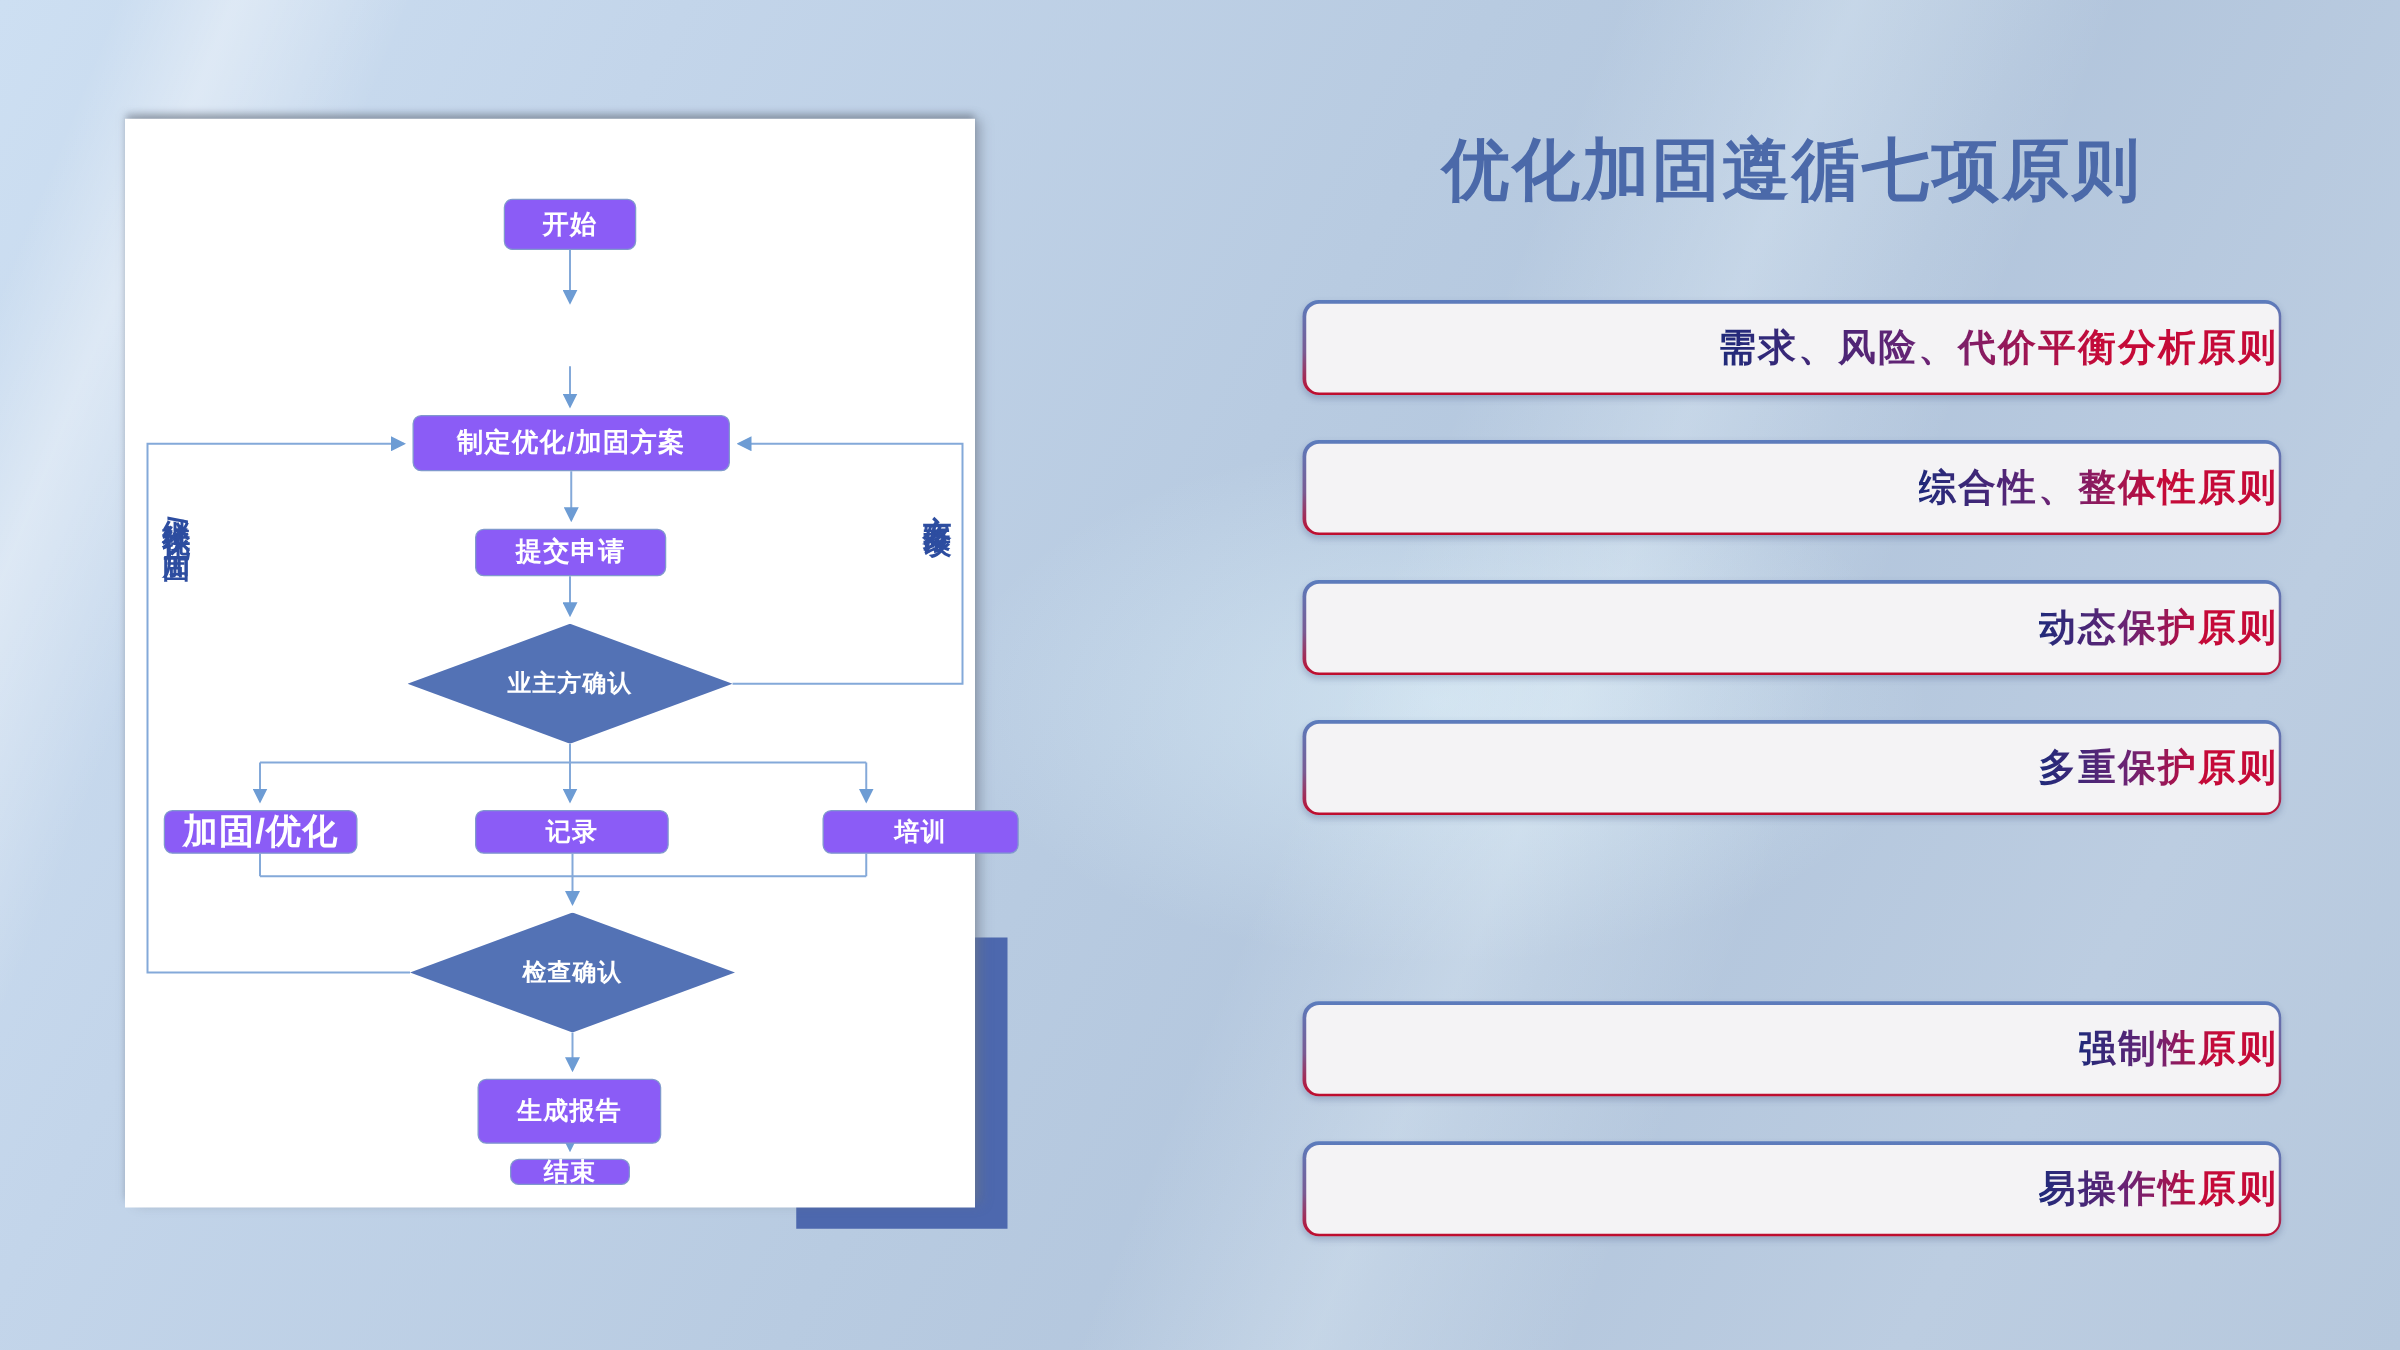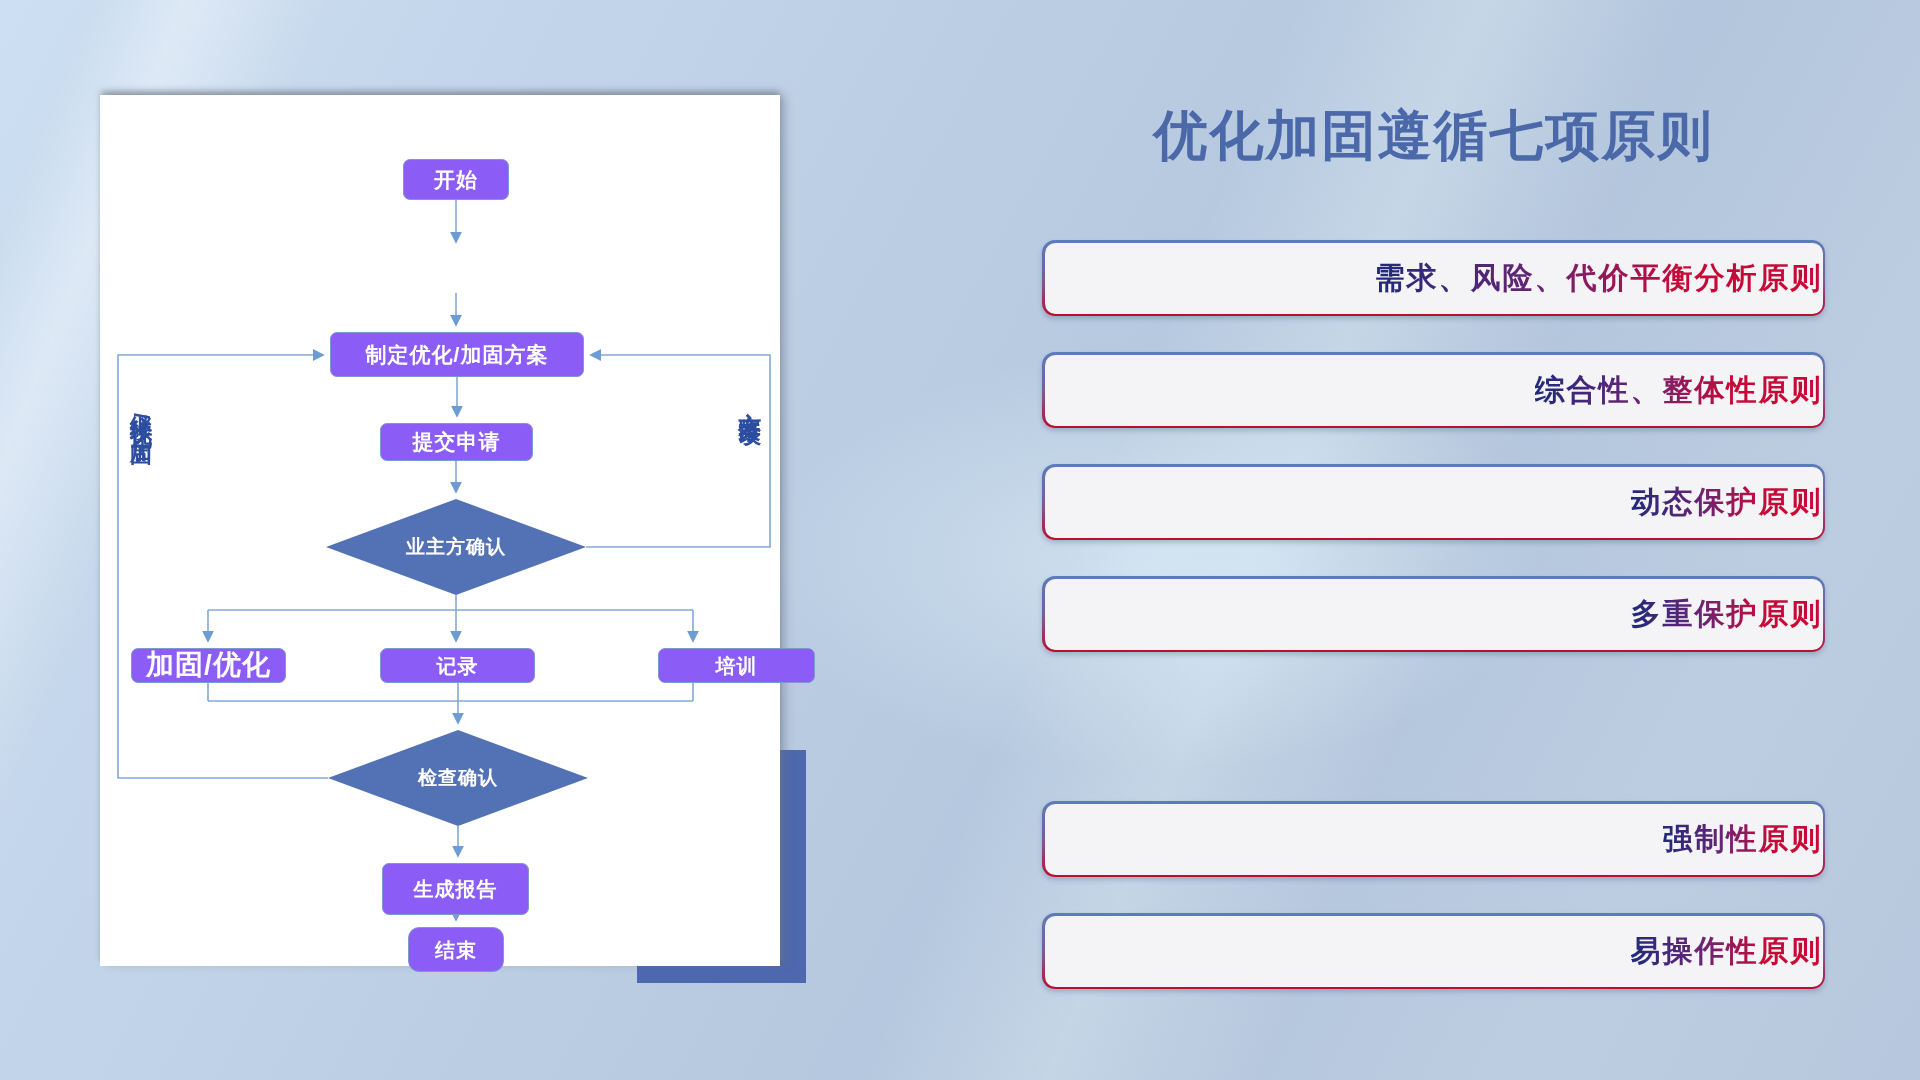--- a/index.html
+++ b/index.html
@@ -118,21 +118,21 @@
     <div class="node" style="left:31px; top:553px; width:155px; height:35px; font-size:28px;">加固/优化</div>
 
     <div class="node" style="left:280px; top:553px; width:155px; height:35px; font-size:20px;">记录</div>
 
     <div class="node" style="left:515px; top:553px; width:157px; height:35px; font-size:20px;margin-left:43px;">培训</div>
 
     <div class="diamond" style="left:228px; top:635px; width:260px; height:96px;">检查确认</div>
 
     <div class="node" style="left:282px; top:768px; width:147px; height:52px; font-size:20px;">生成报告</div>
 
-    <div class="node" style="left:308px; top:832px; width:96px; height:45px; font-size:20px;border-radius:11px;">结束</div>
+    <div class="node" style="left:308px; top:832px; width:96px; height:21px; font-size:20px;">结束</div>
 
     <div class="vlabel left">继续优化/加固</div>
 
     <div class="vlabel right">方案修改</div>
   </div>
 
   <div class="panel-title">优化加固遵循七项原则</div>
 
   <div class="principle" style="top:240px;">
     <div class="inner">

